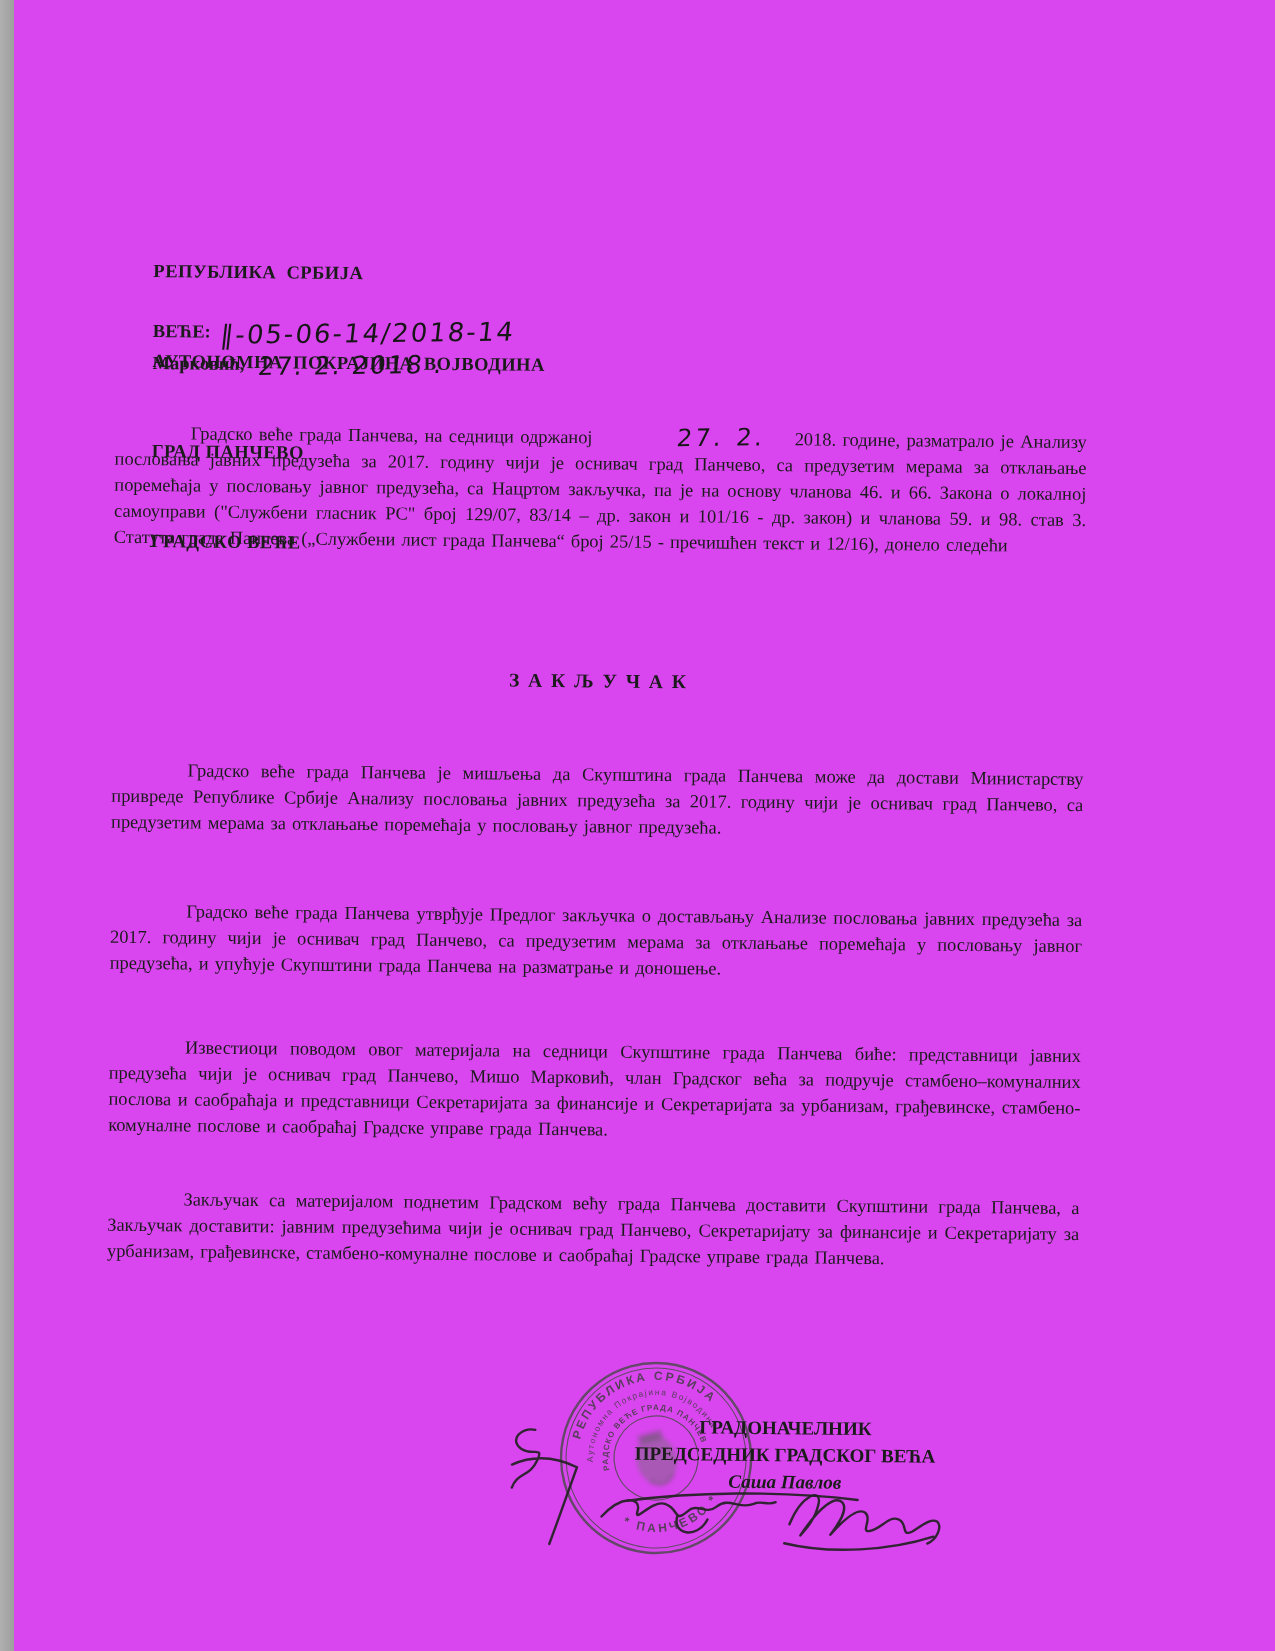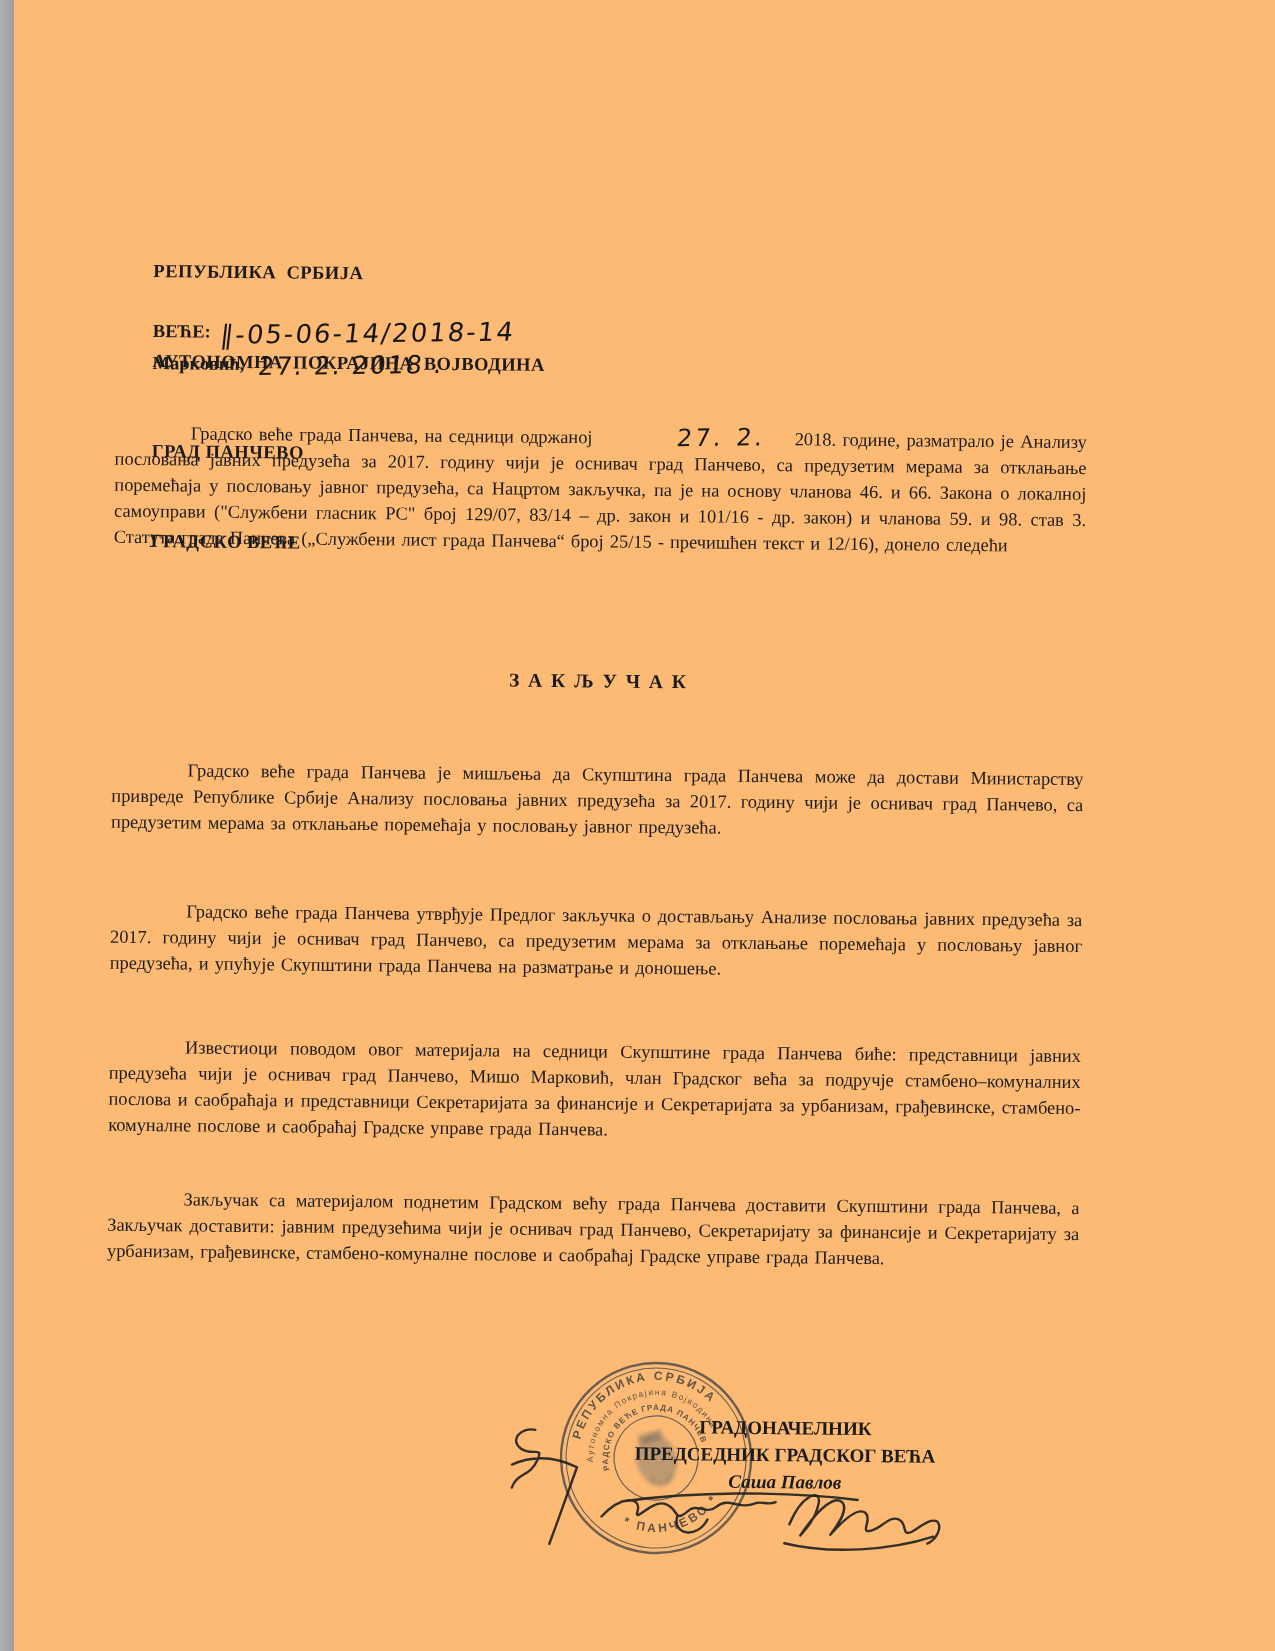--- a/index.html
+++ b/index.html
@@ -1,18 +1,18 @@
 <!DOCTYPE html>
 <html><head>
 <meta charset="utf-8">
 <style>
   html,body{margin:0;padding:0;background:#ffffff;}
   .page{
     position:relative;width:1275px;height:1651px;
-    background:#fdba74;overflow:hidden;
+    background:#d946ef;overflow:hidden;
     font-family:"Liberation Serif", serif;color:#1b1b1b;
   }
   
   .scan-edge{position:absolute;left:0;top:0;width:14px;height:1651px;
     background:linear-gradient(to right,#b0b0b0,#9e9e9e);z-index:5;}
   .edge-notch{position:absolute;left:0;top:186px;width:14px;height:10px;background:#f4f4f3;}
   .speck{position:absolute;width:3px;height:3px;background:#555;border-radius:50%;opacity:.7;}
 
   .content{position:absolute;left:0;top:0;width:1275px;height:1651px;
     transform:rotate(0.55deg);transform-origin:140px 420px;}

